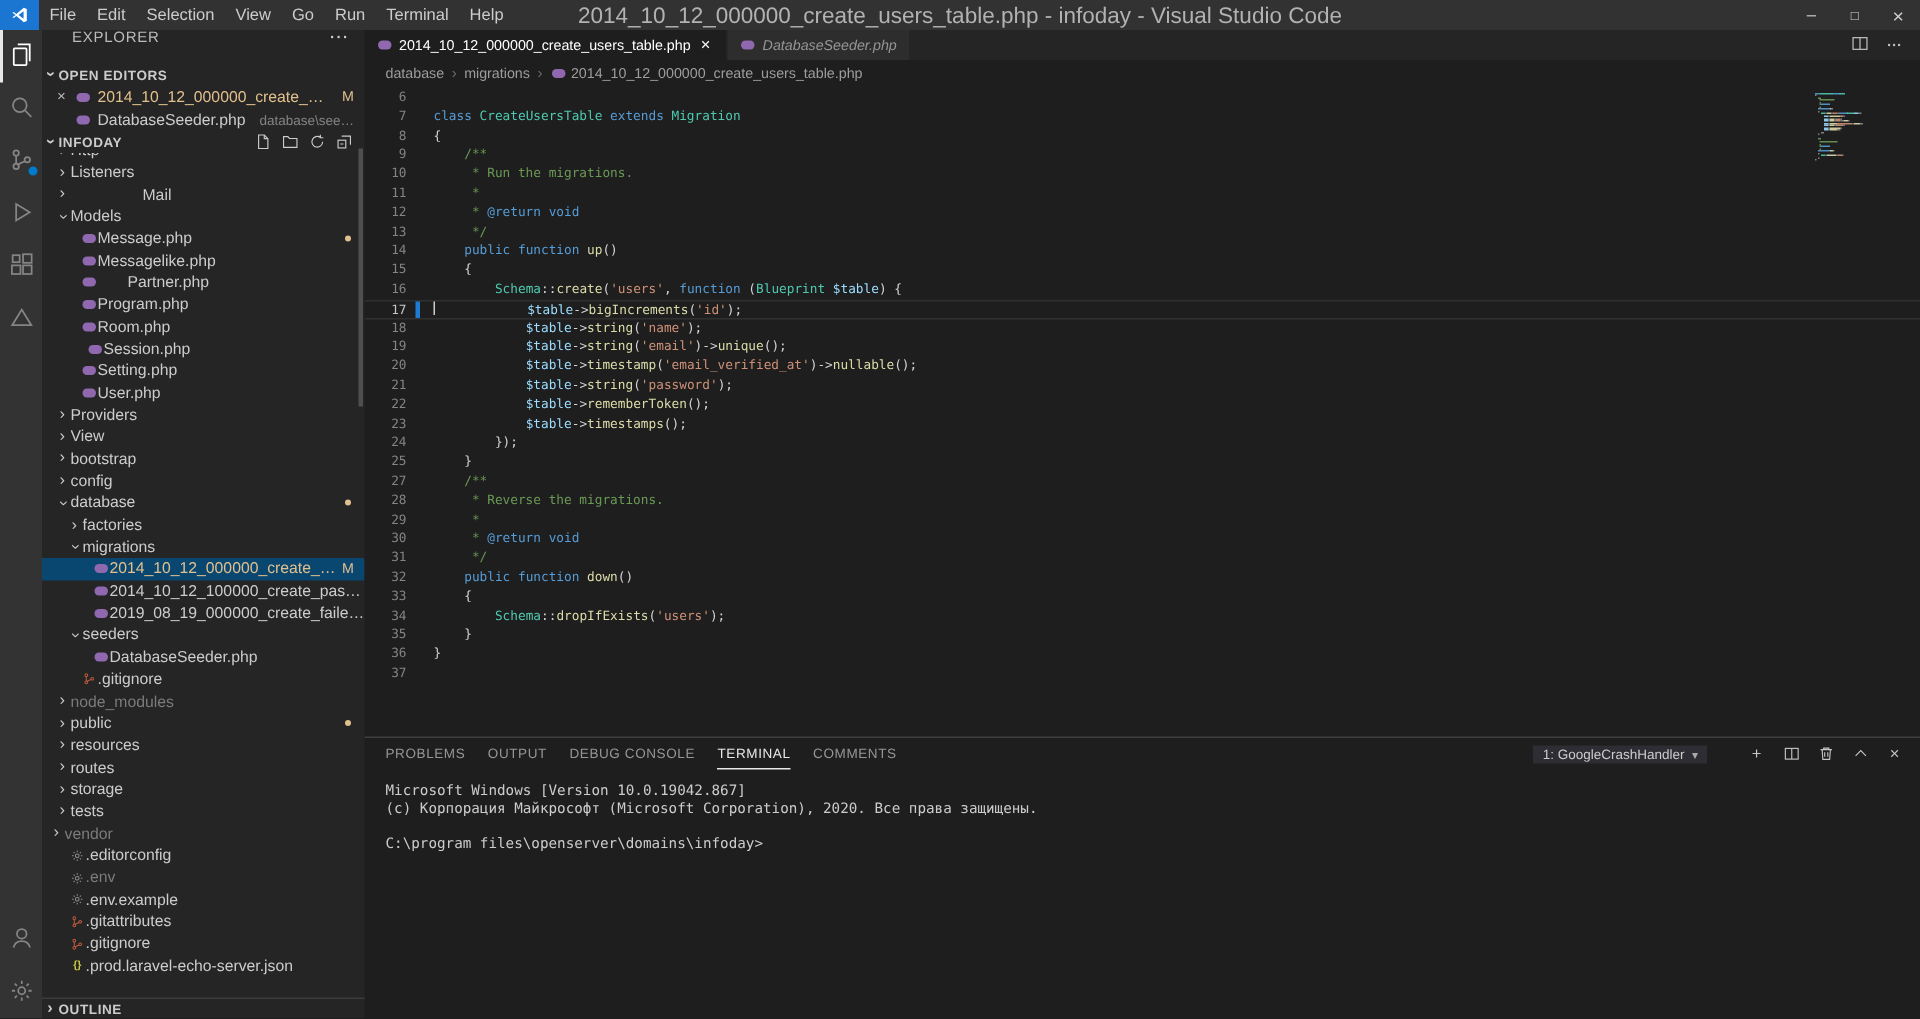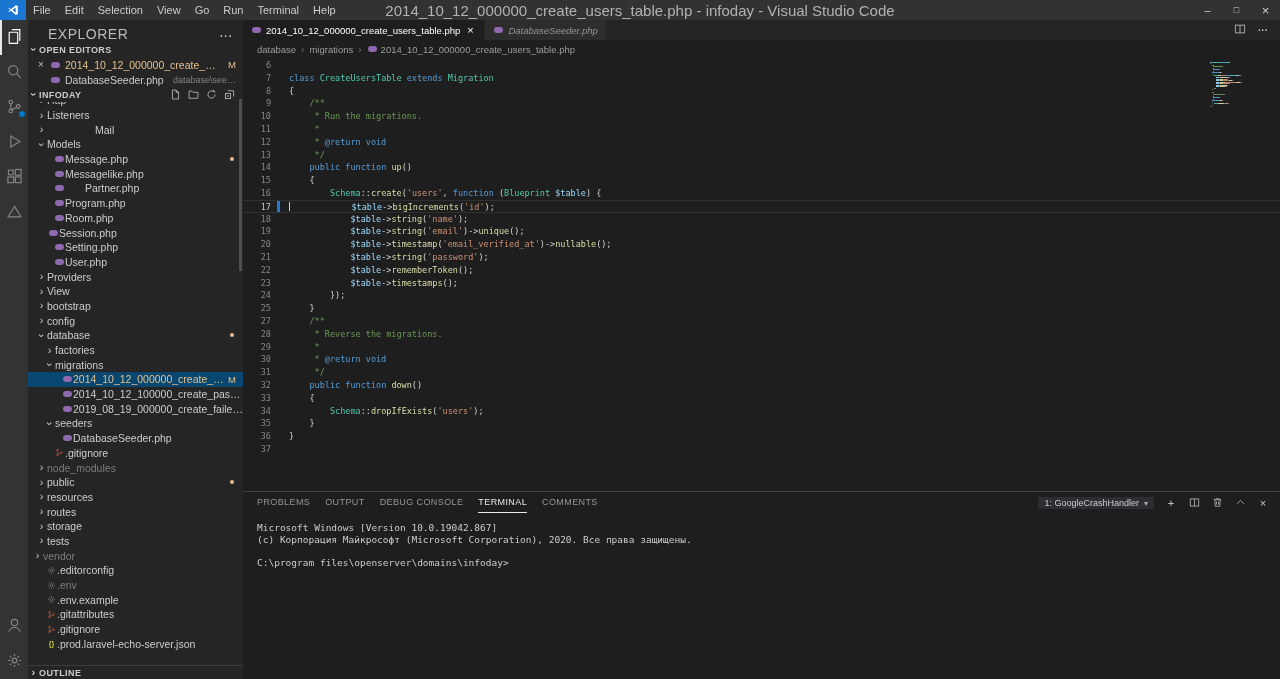--- a/index.html
+++ b/index.html
@@ -21,21 +21,21 @@
   
   .main{flex:1;display:flex;min-height:0}
   .activitybar{width:28px;background:#333333;display:flex;flex-direction:column;flex:none}
   .ab-item{height:35px;display:flex;align-items:center;justify-content:center;color:#858585;position:relative}
   .ab-item.active{color:#ffffff;box-shadow:inset 2px 0 0 #e7e7e7}
   .ab-item svg{width:17px;height:17px;fill:none;stroke:currentColor;stroke-width:1.1}
   .ab-badge{position:absolute;right:2px;bottom:7px;width:8px;height:8px;border-radius:50%;background:#007acc;border:1px solid #333}
   .ab-spacer{flex:1}
   
   .sidebar{width:215px;background:#252526;flex:none;display:flex;flex-direction:column;min-height:0;position:relative}
-  .sb-title{height:22px;flex:none;display:flex;align-items:flex-end;padding:0 10px 0 20px;font-size:14px;letter-spacing:.5px;color:#bbbbbb}
+  .sb-title{height:22px;flex:none;display:flex;align-items:flex-start;padding:0 10px 0 20px;font-size:10px;letter-spacing:.5px;color:#bbbbbb}
   .icon-ellipsis{margin-left:auto;color:#cccccc;font-size:10px;font-weight:bold;letter-spacing:1px}
   .icon-ellipsis::before{content:"···"}
   .sec-h{height:15px;flex:none;display:flex;align-items:center;font-size:9px;font-weight:700;color:#cccccc;letter-spacing:.4px}
   .chev{width:11px;flex:none;display:flex;align-items:center;justify-content:center;color:#cccccc}
   .chev::before{content:"›";font-size:11px;line-height:1}
   .chev.open::before{display:inline-block;transform:rotate(90deg)}
   .sec-actions{margin-left:auto;display:flex;gap:7px;padding-right:8px}
   .sec-actions .sa{display:flex;align-items:center}
   .sec-actions svg{width:11px;height:11px;fill:none;stroke:#cccccc;stroke-width:1.1}
   .oe-item{height:15px;display:flex;align-items:center;padding-left:8px;gap:4px}
@@ -85,21 +85,21 @@
   .tk-str{color:#ce9178}.tk-var{color:#9cdcfe}.tk-com{color:#6a9955}.tk-p{color:#d4d4d4}
   .minimap{position:absolute;top:2px;right:20px;width:50px}
   .mm-line{position:relative;height:1px;margin-bottom:.55px}
   .mm-line i{position:absolute;top:0;height:1px;display:block;opacity:.9}
   
   .panel{flex:1;min-height:0;border-top:1px solid rgba(128,128,128,.35);display:flex;flex-direction:column}
   .panel-header{height:21px;flex:none;display:flex;align-items:center;padding:0 10px 0 14px}
   .panel-tabs{display:flex;height:100%}
   .ptab{font-size:9px;letter-spacing:.4px;color:#969696;margin-right:15px;height:100%;display:flex;align-items:center;border-bottom:1px solid transparent}
   .ptab.active{color:#e7e7e7;border-bottom-color:#e7e7e7}
-  .panel-right{margin-left:auto;display:flex;align-items:center;gap:10px;color:#c5c5c5}
+  .panel-right{margin-left:auto;display:flex;align-items:center;gap:26px;color:#c5c5c5}
   .term-select{display:flex;align-items:center;gap:5px;background:#2d2d33;padding:1px 6px;font-size:9px;color:#cccccc}
   .term-select .dd::before{content:"▾";font-size:8px;color:#aaaaaa}
   .panel-actions{display:flex;gap:9px;align-items:center}
   .pa{display:flex;align-items:center;justify-content:center;width:14px;height:14px;color:#c5c5c5;font-size:11px}
   .pa svg{width:11px;height:11px;fill:none;stroke:currentColor;stroke-width:1.1}
   .terminal{flex:1;padding:9px 0 0 14px;font-family:"DejaVu Sans Mono","Liberation Mono",monospace;font-size:9.5px;line-height:11.7px;color:#cccccc}
   .tl{white-space:pre;min-height:11.7px}
 </style>
 </head>
 <body>
@@ -265,21 +265,21 @@
             <span class="tlabel">Partner.php</span>
           </div>
           <div class="trow" style="padding-left: 26px;">
             <span class="fi fi-php"></span>
             <span class="tlabel">Program.php</span>
           </div>
           <div class="trow" style="padding-left: 26px;">
             <span class="fi fi-php"></span>
             <span class="tlabel">Room.php</span>
           </div>
-          <div class="trow" style="padding-left: 20px;">
+          <div class="trow" style="padding-left: 30px;">
             <span class="fi fi-php"></span>
             <span class="tlabel">Session.php</span>
           </div>
           <div class="trow" style="padding-left: 26px;">
             <span class="fi fi-php"></span>
             <span class="tlabel">Setting.php</span>
           </div>
           <div class="trow" style="padding-left: 26px;">
             <span class="fi fi-php"></span>
             <span class="tlabel">User.php</span>

